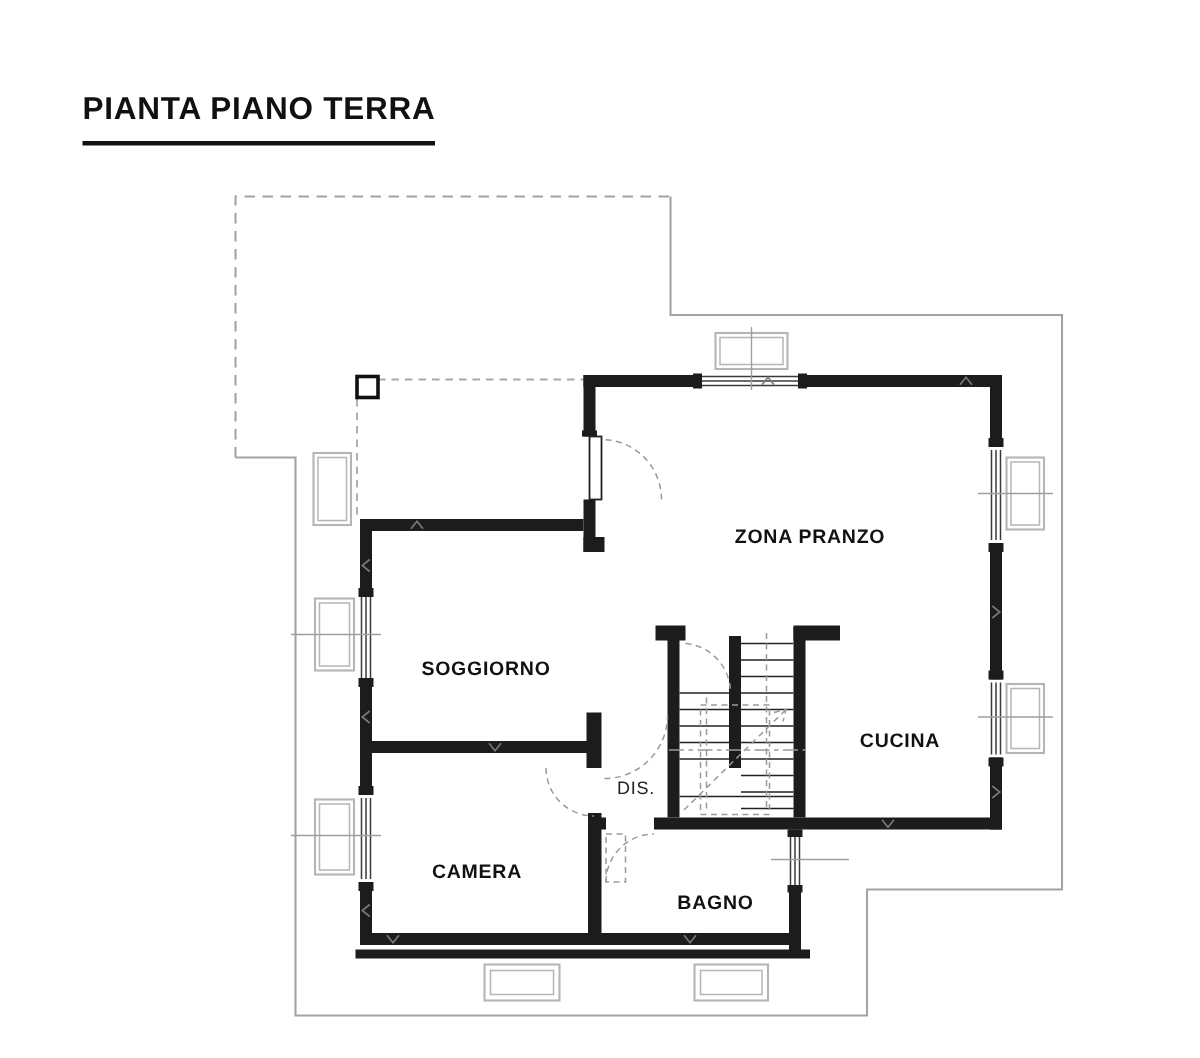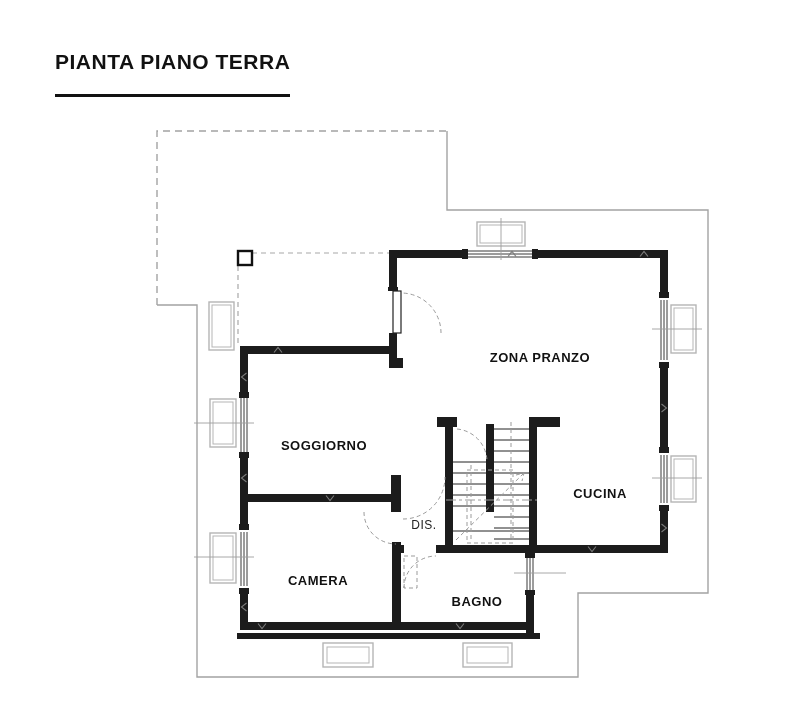--- a/index.html
+++ b/index.html
@@ -1,19 +1,19 @@
 <!DOCTYPE html>
 <html><head>
 <meta charset="utf-8">
 <style>
   html,body{margin:0;padding:0;background:#fff;}
   .stage{position:relative;width:800px;height:705px;background:#fff;overflow:hidden;
          font-family:"Liberation Sans",sans-serif;}
-  .title{position:absolute;left:55px;top:50px;font-size:21px;font-weight:bold;color:#111;
-         letter-spacing:.5px;border-bottom:3px solid #111;padding-bottom:20px;white-space:nowrap;}
+  .title{position:absolute;left:55px;top:61px;font-size:21px;font-weight:bold;color:#111;
+         letter-spacing:.5px;border-bottom:3px solid #111;padding-bottom:9px;white-space:nowrap;}
   svg{position:absolute;left:0;top:0;}
   .wall{fill:#1c1c1c;stroke:none;}
   .bnd{stroke:#a3a3a3;fill:none;stroke-width:1.4;}
   .bdash{stroke-dasharray:7 5;}
   .porch{stroke:#a8a8a8;stroke-width:1.2;stroke-dasharray:5 4;fill:none;}
   .pillar{fill:#fff;stroke:#111;stroke-width:2.4;}
   .glz{stroke:#3a3a3a;stroke-width:1;fill:none;}
   .sill{stroke:#b5b5b5;fill:#fff;stroke-width:1.4;}
   .sillin{stroke:#b5b5b5;fill:none;stroke-width:1;}
   .cl{stroke:#9e9e9e;stroke-width:.9;fill:none;}

